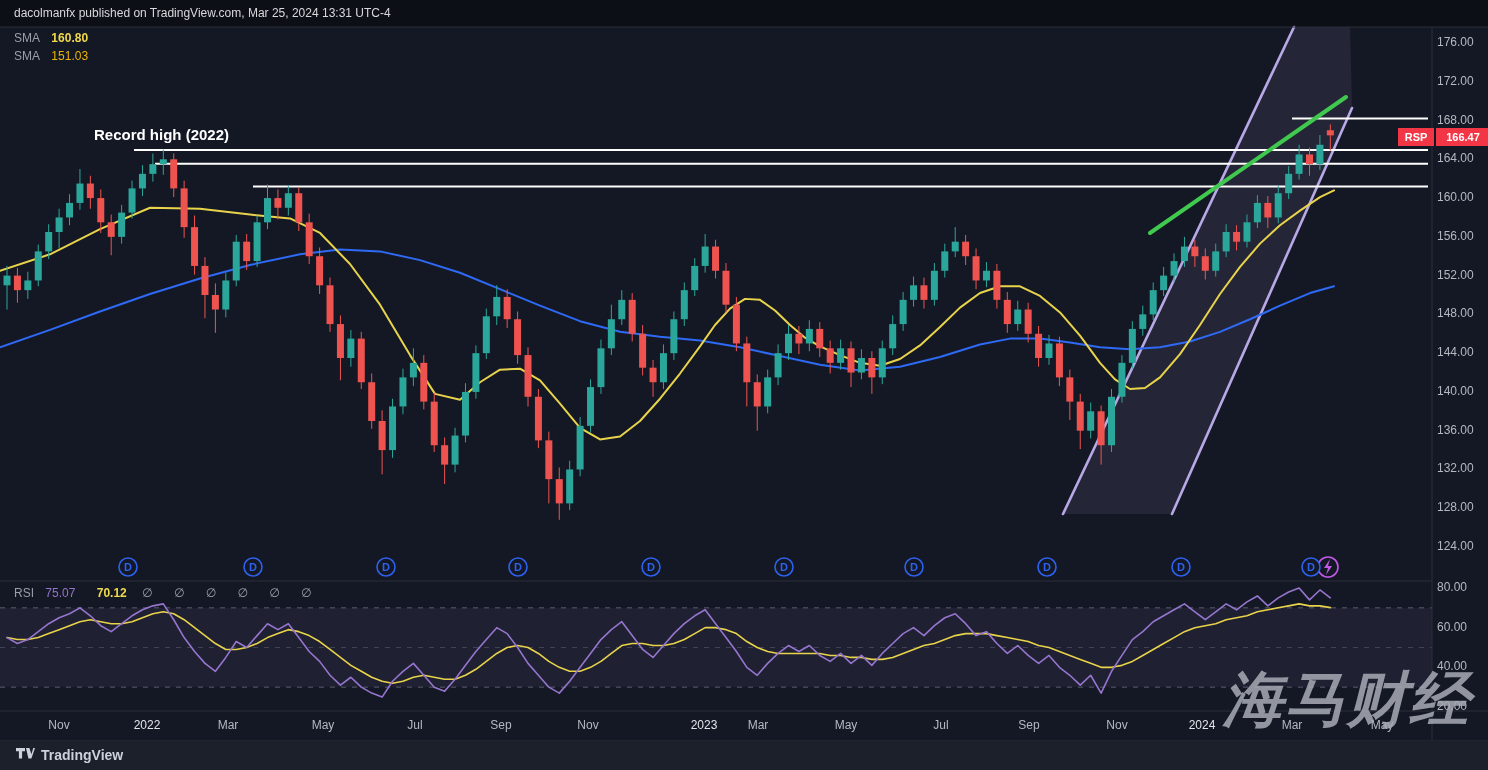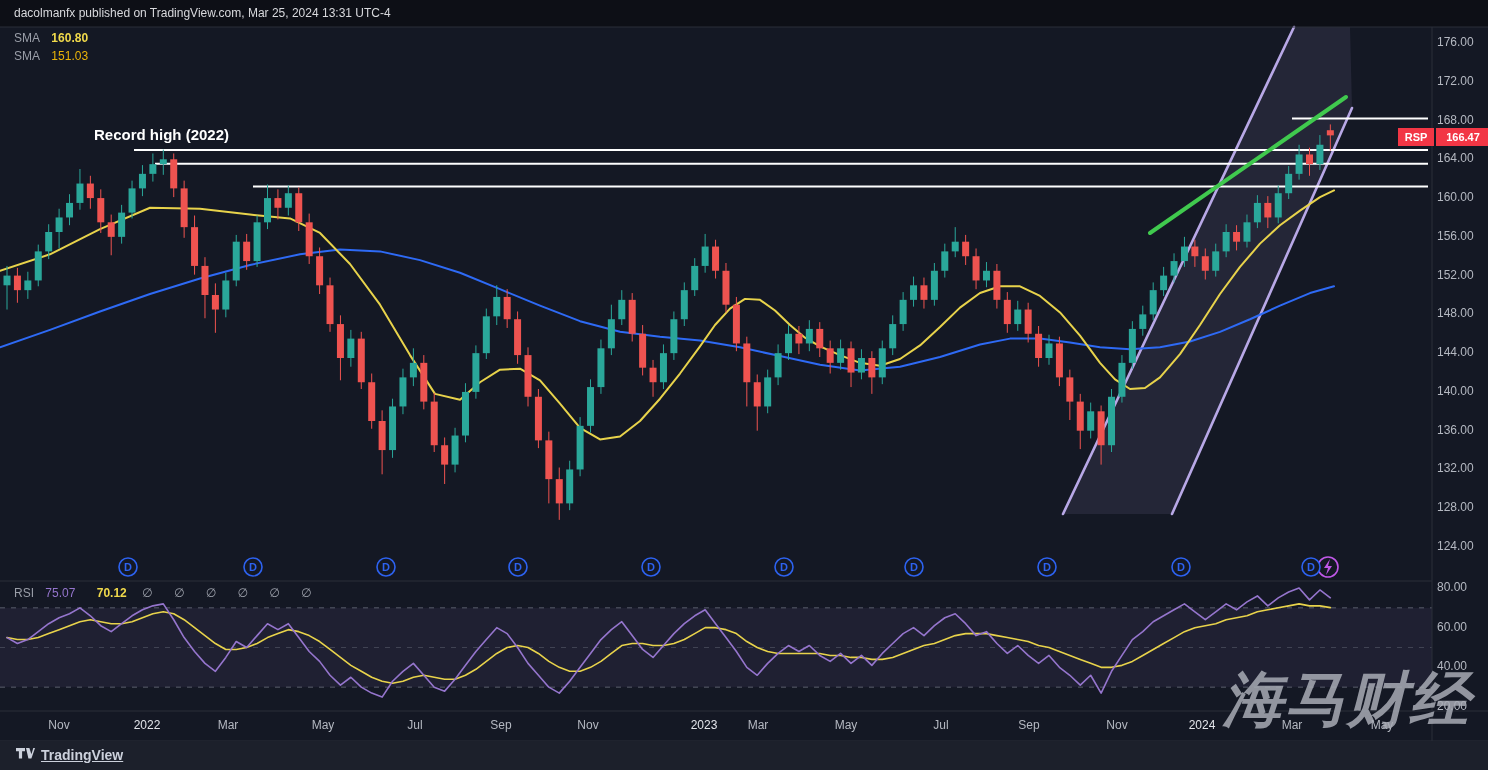--- a/index.html
+++ b/index.html
@@ -20,21 +20,21 @@
   #chart-svg-mount{position:absolute;inset:0;}
   .axlabel{position:absolute;color:#b4b8c1;font-size:12px;}
   .timelabel{position:absolute;top:718px;transform:translateX(-50%);color:#b4b8c1;font-size:12px;}
   .timelabel.year{color:#e2e4ea;}
   #rsp-label{position:absolute;left:1398px;top:128px;display:flex;gap:2px;z-index:5;}
   #rsp-label div{background:#f23645;color:#fff;font-size:11px;font-weight:bold;
                  height:18px;line-height:18px;text-align:center;}
   #rsp-sym{width:36px;} #rsp-val{width:54px;}
   #bottombar{position:absolute;left:0;top:741px;width:1488px;height:29px;background:#1c202b;}
   #tv-logo{position:absolute;left:16px;top:747px;display:flex;align-items:center;gap:6px;
-           color:#ccd1dc;font-size:14px;font-weight:bold;text-decoration:underline;}
+           color:#ccd1dc;font-size:14px;font-weight:bold;}
   #wm-cn{position:absolute;left:1222px;top:664px;width:250px;text-align:center;z-index:50;
          font-size:60px;font-weight:bold;font-style:italic;color:rgba(168,171,181,0.85);
          letter-spacing:2px;line-height:72px;pointer-events:none;}
   #wm-url{position:absolute;left:1238px;top:732px;z-index:50;font-size:34px;font-weight:bold;
           font-style:italic;color:#2b7fd0;letter-spacing:7px;pointer-events:none;}
 </style>
 </head>
 <body>
 
 <div id="stage">

